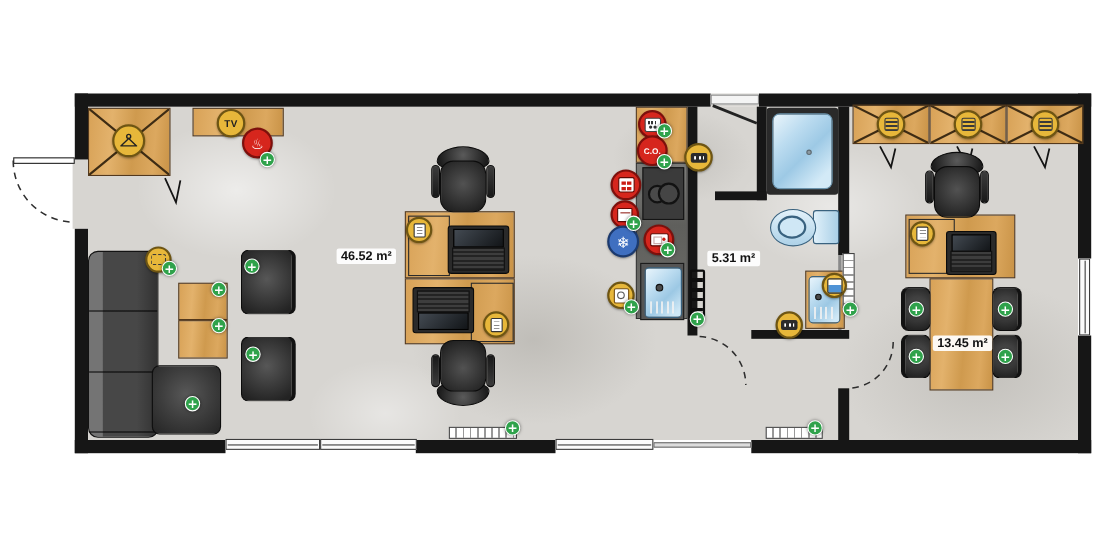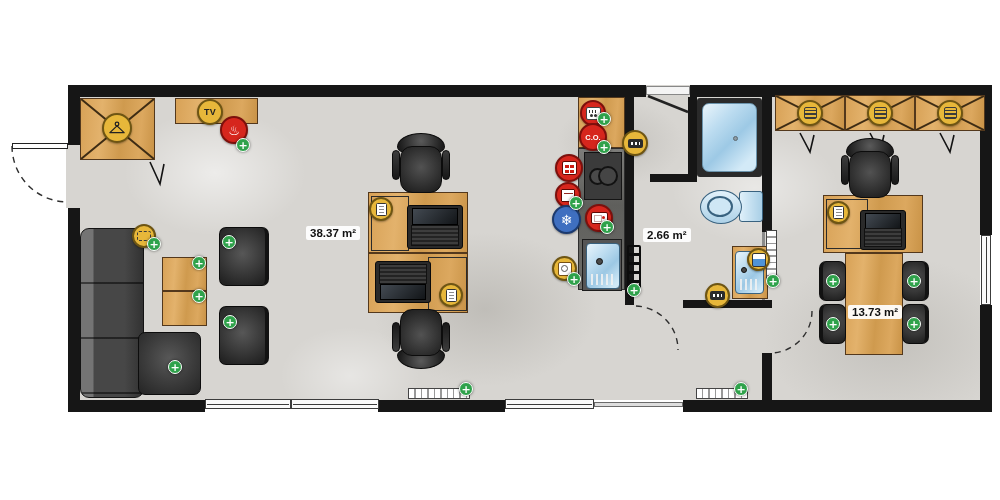--- a/index.html
+++ b/index.html
@@ -253,21 +253,21 @@
       <div class="lt-scr"></div>
       <div class="lt-kbd"></div>
     </div>
   <div class="abs ochair flipv" style="left:394px;top:306px;width:54px;height:63px">
     <div class="oc-back"></div>
       <div class="oc-seat"></div>
       <div class="oc-arm l"></div>
       <div class="oc-arm r"></div>
   </div>
 
-  <div class="abs area-label" style="left:306px;top:226px">38.37 m²</div>
+  <div class="abs area-label" style="left:306px;top:226px">46.52 m²</div>
 
   <div class="abs wood" style="left:578px;top:97px;width:47px;height:51px"></div>
   <div class="abs kc-dark" style="left:578px;top:148px;width:47px;height:142px"></div>
   <div class="abs cooktop" style="left:584px;top:152px;width:38px;height:48px"></div>
   <div class="abs ksink" style="left:582px;top:239px;width:40px;height:52px">
     <div class="basin" style="left:3px;top:3px;width:32px;height:44px"></div>
   </div>
   <div class="abs faucet" style="left:596px;top:258px;width:7px;height:7px"></div>
 
   <div class="abs icon red" style="left:580px;top:100px;width:26px;height:26px">
@@ -298,21 +298,21 @@
   <div class="abs plus" style="left:567px;top:272px">+</div>
   <div class="abs icon yellow" style="left:622px;top:130px;width:26px;height:26px">
       <span class="g-panel"></span>
     </div>
 
   <div class="abs rad-h" style="left:408px;top:388px;width:62px;height:11px"></div>
   <div class="abs plus" style="left:459px;top:382px">+</div>
   <div class="abs rad-h" style="left:696px;top:388px;width:52px;height:11px"></div>
   <div class="abs plus" style="left:734px;top:382px">+</div>
 
-  <div class="abs area-label" style="left:643px;top:228px">2.66 m²</div>
+  <div class="abs area-label" style="left:643px;top:228px">5.31 m²</div>
   <div class="abs towel" style="left:627px;top:245px;width:14px;height:44px"></div>
   <div class="abs plus" style="left:627px;top:283px">+</div>
   <div class="abs icon yellow" style="left:705px;top:283px;width:25px;height:25px">
       <span class="g-panel"></span>
     </div>
 
   <div class="abs shower" style="left:697px;top:98px;width:65px;height:79px">
       <div class="sh-glass"></div>
     </div>
   <div class="abs sh-drain" style="left:733px;top:136px"></div>
@@ -373,18 +373,18 @@
   <div class="abs wood" style="left:845px;top:253px;width:58px;height:102px"></div>
   <div class="abs dchair" style="left:819px;top:261px;width:27px;height:40px;border-left:4px solid #121212"></div>
   <div class="abs dchair" style="left:819px;top:304px;width:27px;height:40px;border-left:4px solid #121212"></div>
   <div class="abs dchair" style="left:902px;top:261px;width:27px;height:40px;border-right:4px solid #121212"></div>
   <div class="abs dchair" style="left:902px;top:304px;width:27px;height:40px;border-right:4px solid #121212"></div>
   <div class="abs plus" style="left:826px;top:274px">+</div>
   <div class="abs plus" style="left:826px;top:317px">+</div>
   <div class="abs plus" style="left:907px;top:274px">+</div>
   <div class="abs plus" style="left:907px;top:317px">+</div>
 
-  <div class="abs area-label" style="left:848px;top:305px">13.73 m²</div>
+  <div class="abs area-label" style="left:848px;top:305px">13.45 m²</div>
 
   <div class="abs rad-v" style="left:766px;top:230px;width:11px;height:52px"></div>
   <div class="abs plus" style="left:766px;top:274px">+</div>
 
 </div>
 
 </body></html>

